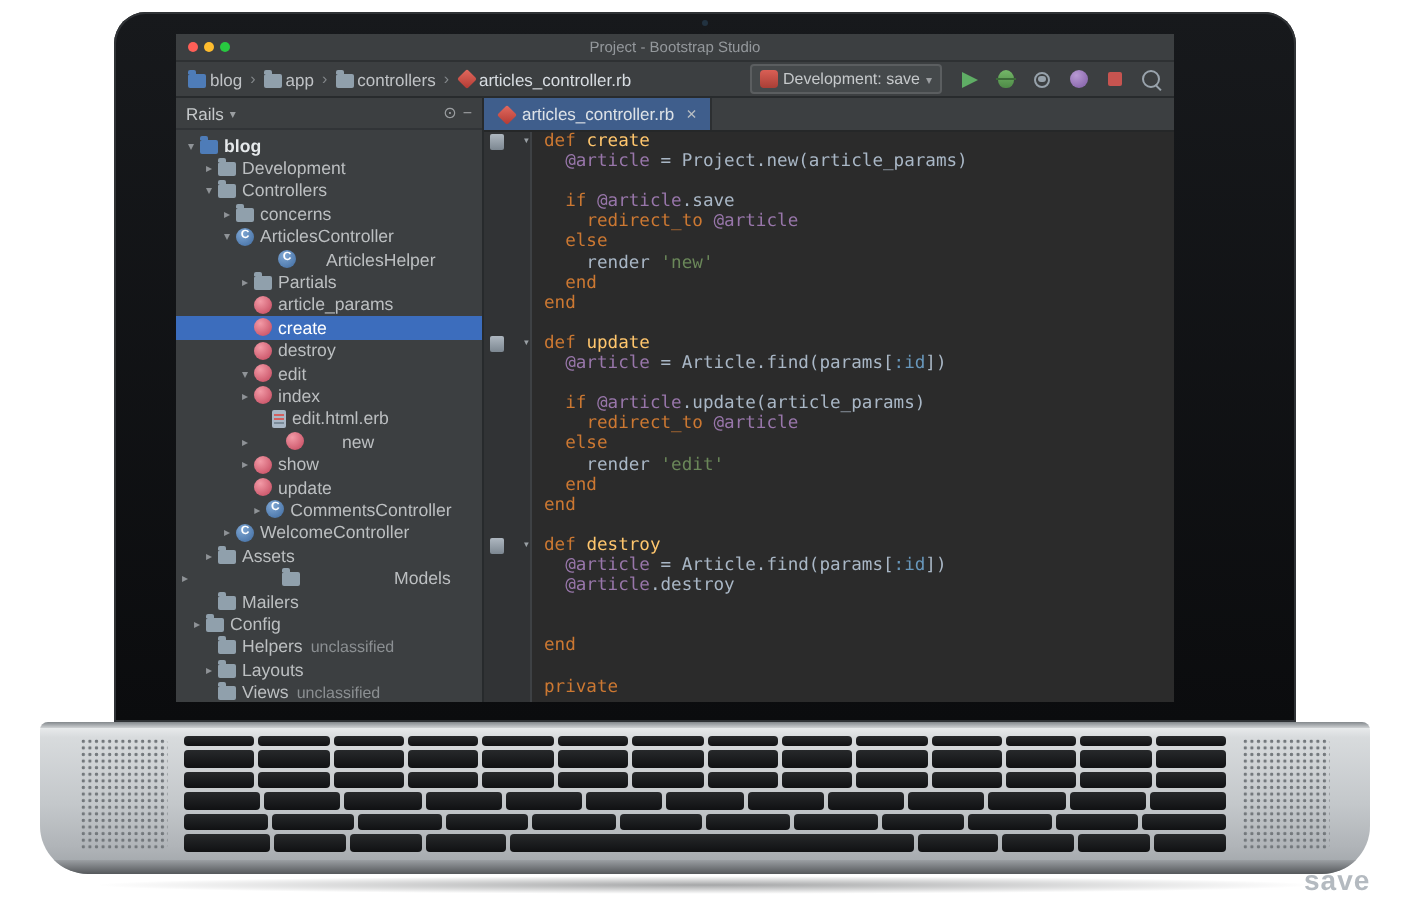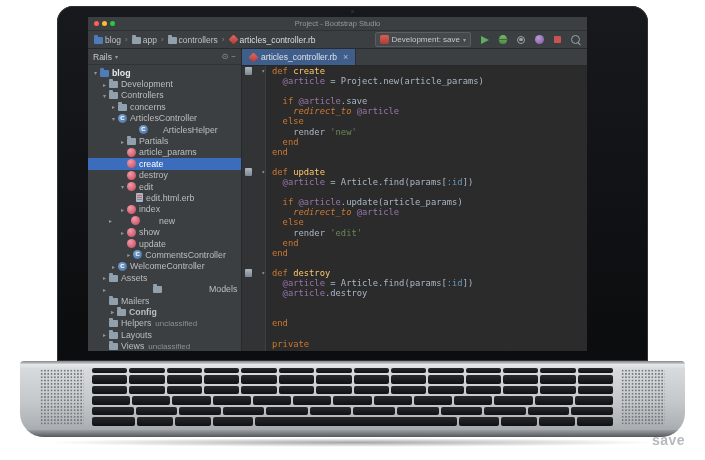--- a/index.html
+++ b/index.html
@@ -54,21 +54,21 @@
   .tabbar{height:16px;background:#3c3f41;border-bottom:1px solid #252728;display:flex;align-items:stretch}
   .tab{display:flex;align-items:center;gap:3px;padding:0 7px;background:#3f5e8c;color:#dde2e7;font-size:8.5px;border-right:1px solid #2c2f31}
   .tab-close{color:#b6bcc2;font-size:9px;margin-left:3px}
   .code{flex:1;overflow:hidden;font-family:"DejaVu Sans Mono",monospace;background:linear-gradient(90deg,#313335 0,#313335 23px,#3e4144 23px,#3e4144 24px,#2b2b2b 24px)}
   .line{display:flex;height:10.1px}
   .line .g{width:24px;min-width:24px;position:relative}
   .line .c{white-space:pre;padding-left:6px;font-size:8.8px;line-height:10.1px}
   .gmark{position:absolute;left:3px;top:1px;width:7px;height:8px;border-radius:1px;background:linear-gradient(#aeb7c0,#7c8791)}
   .gfold{position:absolute;right:1px;top:0;font-size:6px;color:#9aa0a5;line-height:10px}
   .tk-kw{color:#cc7832}.tk-fn{color:#ffc66d}.tk-iv{color:#9876aa}.tk-st{color:#6a8759}
-  .tk-sy{color:#6897bb}.tk-ra{color:#cc7832;font-style:italic}.tk-pl{color:#a9b7c6}
+  .tk-sy{color:#6897bb}.tk-ra{color:#cc7832;}.tk-pl{color:#a9b7c6}
 
   
   .ic{display:inline-block;position:relative;flex:none}
   .i-folder,.i-folder-blue{width:9px;height:7px;border-radius:1px;margin-top:1px}
   .i-folder{background:#90a0ac}
   .i-folder-blue{background:#4e7cb8}
   .i-folder::before,.i-folder-blue::before{content:"";position:absolute;top:-2px;left:0;width:4px;height:2px;border-radius:1px 1px 0 0;background:inherit}
   .i-class{width:9px;height:9px;border-radius:50%;background:radial-gradient(circle at 35% 30%,#7fa7d4,#3e6a9f);color:#fff;font:700 6px/9px "Liberation Sans",sans-serif;text-align:center}
   .i-class::after{content:"C"}
   .i-method{width:9px;height:9px;border-radius:50%;background:radial-gradient(circle at 35% 30%,#f29aa6,#c2455b)}
@@ -214,31 +214,31 @@
               <div class="trow" style="padding-left: 30px;">
                 <span class="arrow"></span>
                 <span class="ic i-method"></span>
                 <span class="lbl">destroy</span>
               </div>
               <div class="trow" style="padding-left: 30px;">
                 <span class="arrow">▾</span>
                 <span class="ic i-method"></span>
                 <span class="lbl">edit</span>
               </div>
+              <div class="trow" style="padding-left: 30px;">
+                <span class="arrow">▸</span>
+                <span class="ic i-method"></span>
+                <span class="lbl">index</span>
+              </div>
               <div class="trow" style="padding-left: 39px;">
                 <span class="arrow"></span>
                 <span class="ic i-erb"></span>
                 <span class="lbl">edit.html.erb</span>
               </div>
-              <div class="trow" style="padding-left: 30px;">
-                <span class="arrow">▸</span>
-                <span class="ic i-method"></span>
-                <span class="lbl">index</span>
-              </div>
-              <div class="trow" style="padding-left: 18px; gap: 16px;">
+              <div class="trow" style="padding-left: 30px; gap: 16px;">
                 <span class="arrow">▸</span>
                 <span class="ic i-method"></span>
                 <span class="lbl">new</span>
               </div>
               <div class="trow" style="padding-left: 30px;">
                 <span class="arrow">▸</span>
                 <span class="ic i-method"></span>
                 <span class="lbl">show</span>
               </div>
               <div class="trow" style="padding-left: 30px;">
@@ -254,31 +254,31 @@
               <div class="trow" style="padding-left: 21px;">
                 <span class="arrow">▸</span>
                 <span class="ic i-class"></span>
                 <span class="lbl">WelcomeController</span>
               </div>
               <div class="trow" style="padding-left: 12px;">
                 <span class="arrow">▸</span>
                 <span class="ic i-folder"></span>
                 <span class="lbl">Assets</span>
               </div>
-              <div class="trow" style="padding-left: 12px; gap: 44px;">
+              <div class="trow" style=" gap: 44px;">
                 <span class="arrow">▸</span>
                 <span class="ic i-folder"></span>
                 <span class="lbl">Models</span>
               </div>
               <div class="trow" style="padding-left: 12px;">
                 <span class="arrow"></span>
                 <span class="ic i-folder"></span>
                 <span class="lbl">Mailers</span>
               </div>
-              <div class="trow" style="padding-left: 20px; font-weight: bold;">
+              <div class="trow" style="padding-left: 6px;">
                 <span class="arrow">▸</span>
                 <span class="ic i-folder"></span>
                 <span class="lbl">Config</span>
               </div>
               <div class="trow" style="padding-left: 12px;">
                 <span class="arrow"></span>
                 <span class="ic i-folder"></span>
                 <span class="lbl">Helpers</span>
                 <span class="sfx">unclassified</span>
               </div>

